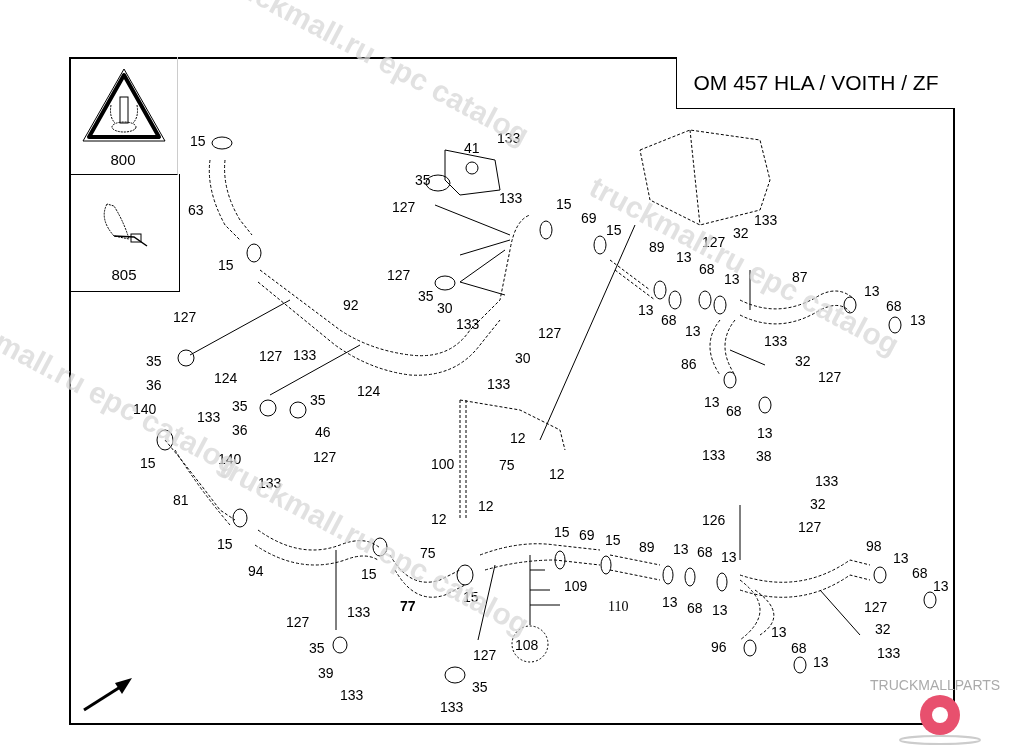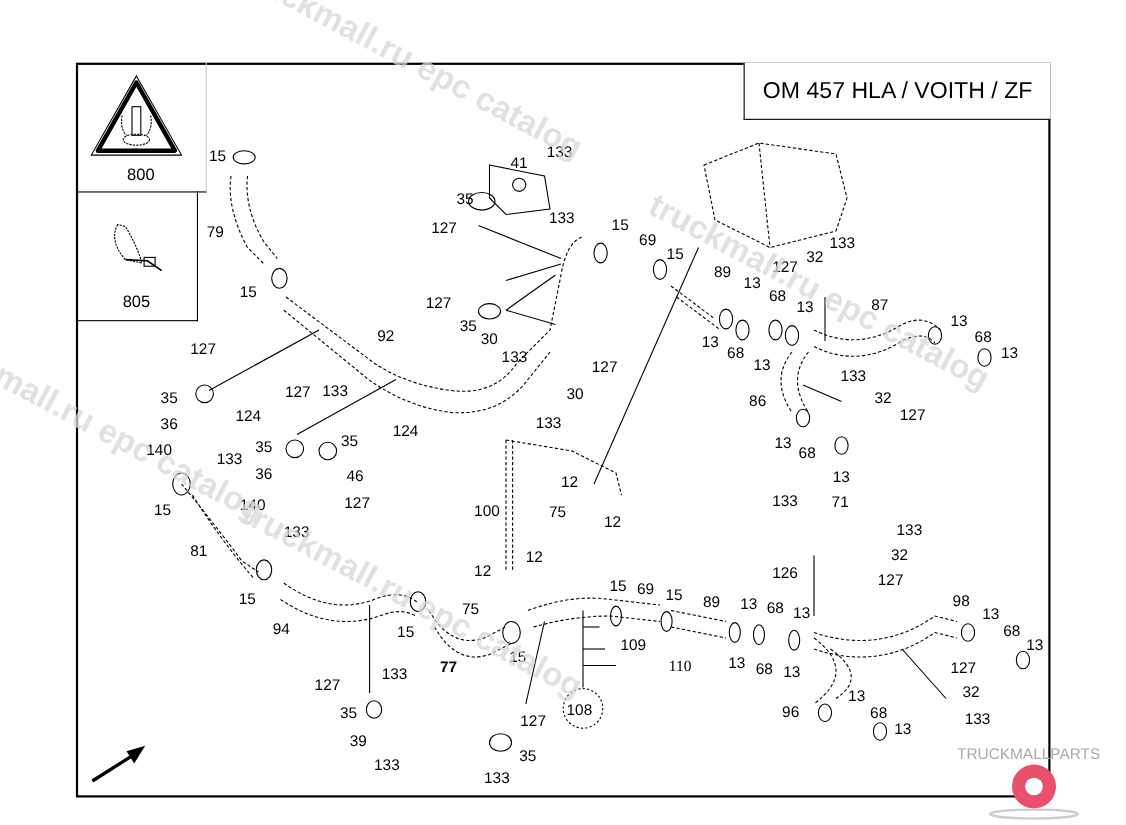--- a/index.html
+++ b/index.html
@@ -1,19 +1,19 @@
 <!DOCTYPE html>
 <html><head>
   <meta charset="utf-8">
   <style>
     html, body { margin:0; padding:0; background:#ffffff; }
     body { width:1024px; height:750px; position:relative; overflow:hidden; font-family:"Liberation Sans", sans-serif; }
     #frame { position:absolute; left:69px; top:57px; width:886px; height:668px; border:2px solid #000; box-sizing:border-box; }
     #title-box { position:absolute; left:676px; top:57px; width:279px; height:52px; border-left:1px solid #000; border-bottom:1px solid #000; box-sizing:border-box; background:#fff; display:flex; align-items:center; justify-content:center; font-size:21px; color:#000; }
-    #sym-800 { position:absolute; left:69px; top:57px; width:119px; height:118px; border-right:1px solid #ccc; border-bottom:1px solid #000; box-sizing:border-box; }
+    #sym-800 { position:absolute; left:69px; top:57px; width:109px; height:118px; border-right:1px solid #ccc; border-bottom:1px solid #000; box-sizing:border-box; }
     #sym-805 { position:absolute; left:69px; top:174px; width:111px; height:118px; border-right:1px solid #000; border-bottom:1px solid #000; box-sizing:border-box; }
     .sym-label { position:absolute; left:0; width:100%; text-align:center; font-size:15px; color:#000; }
     svg#drawing { position:absolute; left:0; top:0; }
     .callout { position:absolute; font-size:14px; color:#000; line-height:1; white-space:nowrap; }
     .wm { position:absolute; font-size:30px; color:#d8d8d8; font-weight:bold; white-space:nowrap; transform-origin:left top; opacity:0.75; }
     #logo { position:absolute; left:860px; top:660px; width:160px; height:90px; }
   </style>
 </head>
 <body>
 
@@ -124,21 +124,21 @@
   </g>
 
   <g>
     <line x1="84" y1="710" x2="125" y2="684" stroke="#000" stroke-width="3"></line>
     <polygon points="132,678 115,683 122,694" fill="#000"></polygon>
   </g>
 </svg>
 
 <div id="callouts">
     <div class="callout" style="left: 190px; top: 134px;">15</div>
-    <div class="callout" style="left: 188px; top: 203px;">79</div>
+    <div class="callout" style="left: 188px; top: 203px;">63</div>
     <div class="callout" style="left: 218px; top: 258px;">15</div>
     <div class="callout" style="left: 343px; top: 298px;">92</div>
     <div class="callout" style="left: 464px; top: 141px;">41</div>
     <div class="callout" style="left: 497px; top: 131px;">133</div>
     <div class="callout" style="left: 415px; top: 173px;">35</div>
     <div class="callout" style="left: 499px; top: 191px;">133</div>
     <div class="callout" style="left: 392px; top: 200px;">127</div>
     <div class="callout" style="left: 556px; top: 197px;">15</div>
     <div class="callout" style="left: 581px; top: 211px;">69</div>
     <div class="callout" style="left: 606px; top: 223px;">15</div>
@@ -183,21 +183,21 @@
     <div class="callout" style="left: 232px; top: 423px;">36</div>
     <div class="callout" style="left: 315px; top: 425px;">46</div>
     <div class="callout" style="left: 757px; top: 426px;">13</div>
     <div class="callout" style="left: 510px; top: 431px;">12</div>
     <div class="callout" style="left: 140px; top: 456px;">15</div>
     <div class="callout" style="left: 218px; top: 452px;">140</div>
     <div class="callout" style="left: 313px; top: 450px;">127</div>
     <div class="callout" style="left: 431px; top: 457px;">100</div>
     <div class="callout" style="left: 499px; top: 458px;">75</div>
     <div class="callout" style="left: 702px; top: 448px;">133</div>
-    <div class="callout" style="left: 756px; top: 449px;">71</div>
+    <div class="callout" style="left: 756px; top: 449px;">38</div>
     <div class="callout" style="left: 549px; top: 467px;">12</div>
     <div class="callout" style="left: 258px; top: 476px;">133</div>
     <div class="callout" style="left: 815px; top: 474px;">133</div>
     <div class="callout" style="left: 173px; top: 493px;">81</div>
     <div class="callout" style="left: 810px; top: 497px;">32</div>
     <div class="callout" style="left: 478px; top: 499px;">12</div>
     <div class="callout" style="left: 431px; top: 512px;">12</div>
     <div class="callout" style="left: 702px; top: 513px;">126</div>
     <div class="callout" style="left: 798px; top: 520px;">127</div>
     <div class="callout" style="left: 554px; top: 525px;">15</div>

